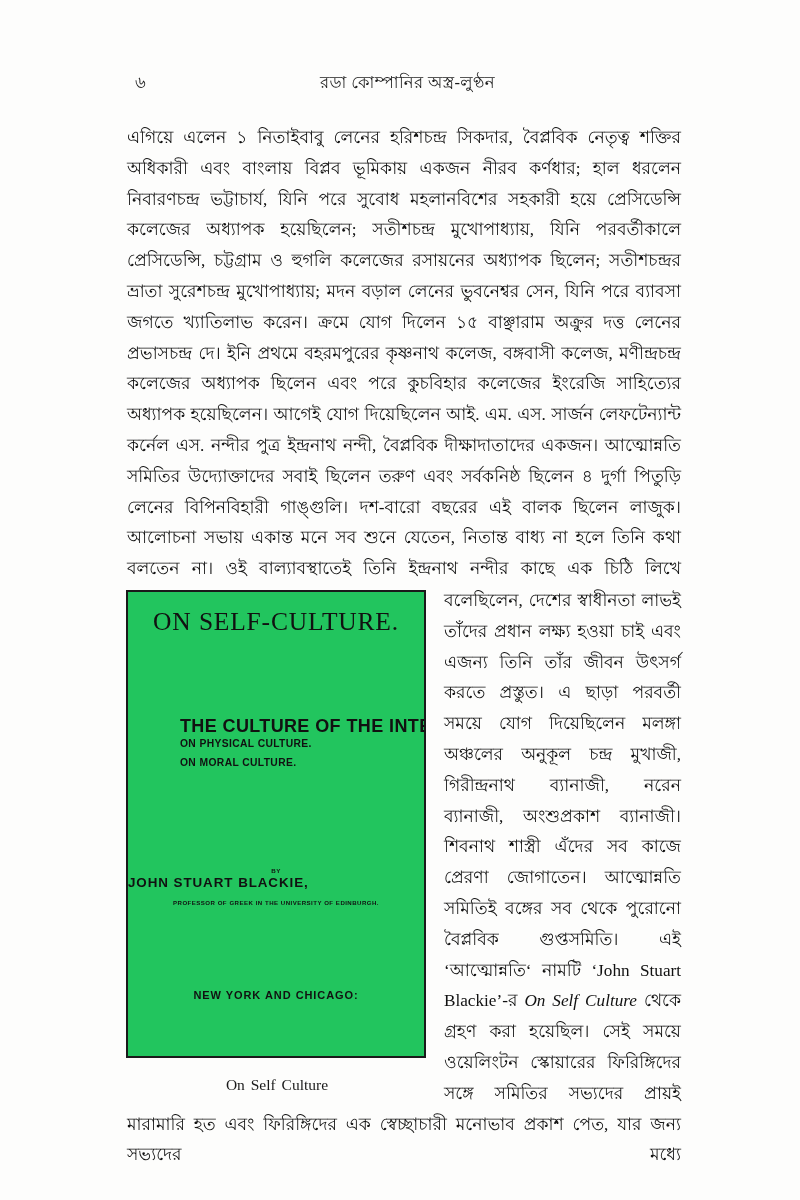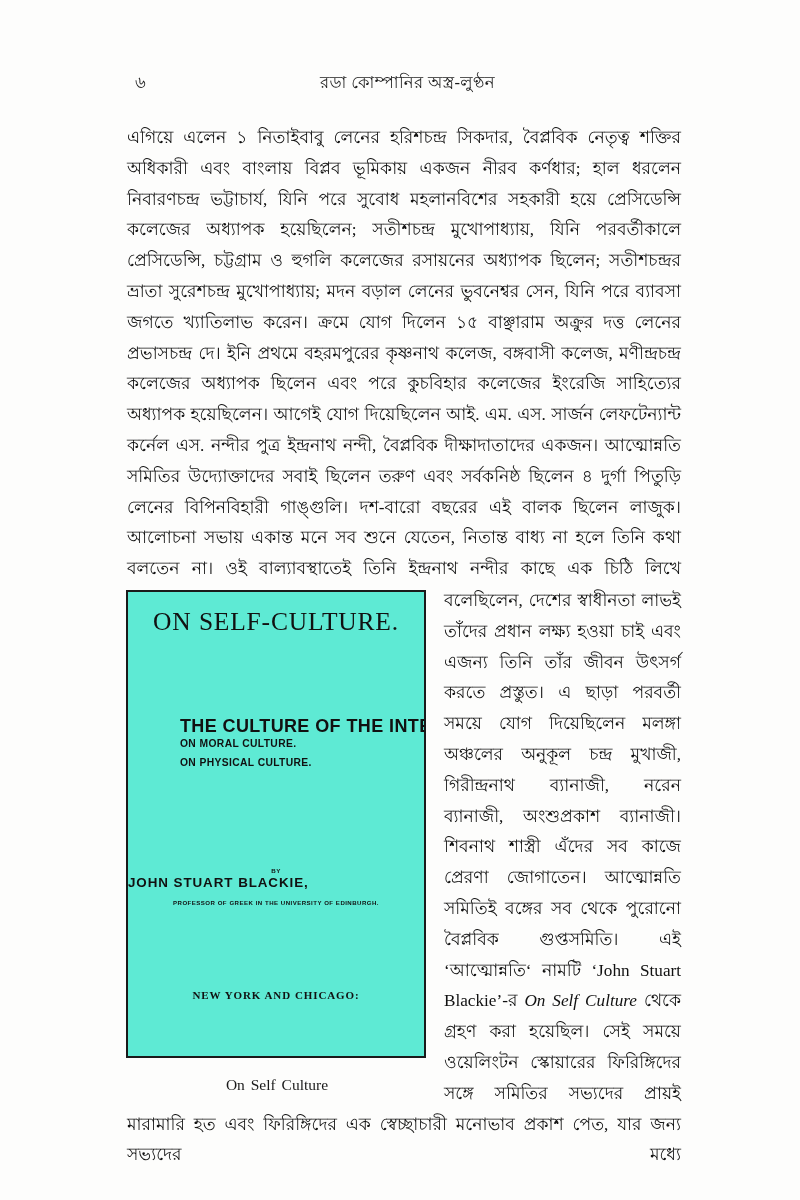--- a/index.html
+++ b/index.html
@@ -95,21 +95,21 @@
     margin-right: 16px;
     margin-bottom: 6px;
     shape-margin: 8px;
   }
 
   .cover {
     box-sizing: border-box;
     width: 300px;
     height: 468px;
     border: 2px solid #1a1a1a;
-    background: #5eead4;
+    background: #22c55e;
     position: relative;
     overflow: hidden;
   }
 
   .cover-title {
     position: absolute;
     top: 15px;
     left: 0;
     width: 100%;
     text-align: center;
@@ -174,21 +174,21 @@
     letter-spacing: 0.45px;
     color: #111111;
   }
 
   .cover-city {
     position: absolute;
     top: 388px;
     left: 0;
     width: 100%;
     text-align: center;
-    font-family: Liberation Serif, serif;
+    font-family: Liberation Sans, sans-serif;
     font-weight: bold;
     font-size: 11px;
     letter-spacing: 0.9px;
     color: #111111;
   }
 
   .cover-publisher {
     position: absolute;
     top: 408px;
     left: 0;
@@ -237,22 +237,22 @@
 
     <div class="bodytext">
 
       <p class="stretch-all">এগিয়ে এলেন ১ নিতাইবাবু লেনের হরিশচন্দ্র সিকদার, বৈপ্লবিক নেতৃত্ব শক্তির অধিকারী এবং বাংলায় বিপ্লব ভূমিকায় একজন নীরব কর্ণধার; হাল ধরলেন নিবারণচন্দ্র ভট্টাচার্য, যিনি পরে সুবোধ মহলানবিশের সহকারী হয়ে প্রেসিডেন্সি কলেজের অধ্যাপক হয়েছিলেন; সতীশচন্দ্র মুখোপাধ্যায়, যিনি পরবর্তীকালে প্রেসিডেন্সি, চট্টগ্রাম ও হুগলি কলেজের রসায়নের অধ্যাপক ছিলেন; সতীশচন্দ্রর ভ্রাতা সুরেশচন্দ্র মুখোপাধ্যায়; মদন বড়াল লেনের ভুবনেশ্বর সেন, যিনি পরে ব্যাবসা জগতে খ্যাতিলাভ করেন। ক্রমে যোগ দিলেন ১৫ বাঞ্ছারাম অক্রুর দত্ত লেনের প্রভাসচন্দ্র দে। ইনি প্রথমে বহরমপুরের কৃষ্ণনাথ কলেজ, বঙ্গবাসী কলেজ, মণীন্দ্রচন্দ্র কলেজের অধ্যাপক ছিলেন এবং পরে কুচবিহার কলেজের ইংরেজি সাহিত্যের অধ্যাপক হয়েছিলেন। আগেই যোগ দিয়েছিলেন আই. এম. এস. সার্জন লেফটেন্যান্ট কর্নেল এস. নন্দীর পুত্র ইন্দ্রনাথ নন্দী, বৈপ্লবিক দীক্ষাদাতাদের একজন। আত্মোন্নতি সমিতির উদ্যোক্তাদের সবাই ছিলেন তরুণ এবং সর্বকনিষ্ঠ ছিলেন ৪ দুর্গা পিতুড়ি লেনের বিপিনবিহারী গাঙ্গুলি। দশ-বারো বছরের এই বালক ছিলেন লাজুক। আলোচনা সভায় একান্ত মনে সব শুনে যেতেন, নিতান্ত বাধ্য না হলে তিনি কথা বলতেন না। ওই বাল্যাবস্থাতেই তিনি ইন্দ্রনাথ নন্দীর কাছে এক চিঠি লিখে</p>
 
       <figure class="figure">
         <div class="cover">
           <div class="cover-title">ON SELF-CULTURE.</div>
           <div class="cover-sublist">
             <div class="sc-first">THE CULTURE OF THE INTELLECT.</div>
+            <div>ON PHYSICAL CULTURE.</div>
             <div>ON MORAL CULTURE.</div>
-            <div>ON PHYSICAL CULTURE.</div>
           </div>
           <div class="cover-by">BY</div>
           <div class="cover-author">JOHN STUART BLACKIE,</div>
           <div class="cover-credential">PROFESSOR OF GREEK IN THE UNIVERSITY OF EDINBURGH.</div>
           <div class="cover-city">NEW YORK AND CHICAGO:</div>
         </div>
         <figcaption class="figcaption">On Self Culture</figcaption>
       </figure>
 
       <p class="stretch-all"><span>বলেছিলেন, দেশের স্বাধীনতা লাভই তাঁদের প্রধান লক্ষ্য হওয়া চাই এবং এজন্য তিনি তাঁর জীবন উৎসর্গ করতে প্রস্তুত। এ ছাড়া পরবর্তী সময়ে যোগ দিয়েছিলেন মলঙ্গা অঞ্চলের অনুকূল চন্দ্র মুখাজী, গিরীন্দ্রনাথ ব্যানাজী, নরেন ব্যানাজী, অংশুপ্রকাশ ব্যানাজী। শিবনাথ শাস্ত্রী এঁদের সব কাজে প্রেরণা জোগাতেন। আত্মোন্নতি সমিতিই বঙ্গের সব থেকে পুরোনো বৈপ্লবিক গুপ্তসমিতি। এই ‘আত্মোন্নতি‘ নামটি </span><span class="latin">‘John Stuart Blackie’</span><span>-র </span><span class="latin-italic">On Self Culture</span><span> থেকে গ্রহণ করা হয়েছিল। সেই সময়ে ওয়েলিংটন স্কোয়ারের ফিরিঙ্গিদের সঙ্গে সমিতির সভ্যদের প্রায়ই মারামারি হত এবং ফিরিঙ্গিদের এক স্বেচ্ছাচারী মনোভাব প্রকাশ পেত, যার জন্য সভ্যদের মধ্যে</span></p>

